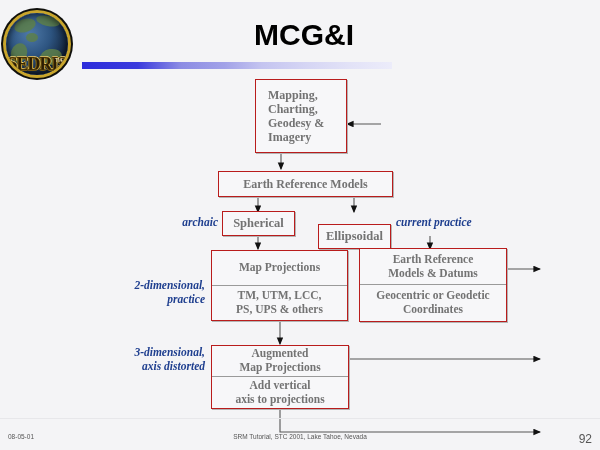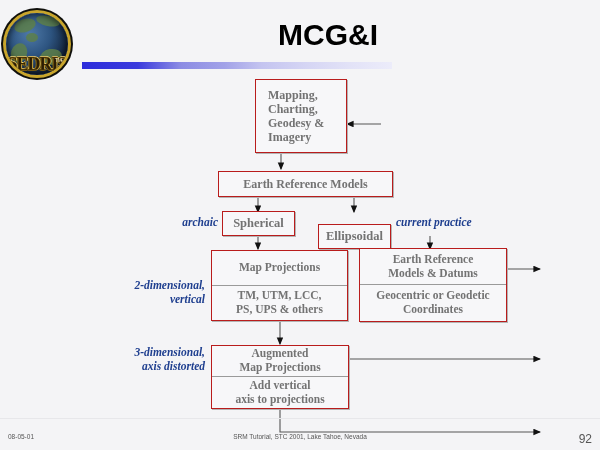--- a/index.html
+++ b/index.html
@@ -68,21 +68,21 @@
     position: absolute;
     right: 6px; bottom: 12px;
     font-size: 5px;
     color: #e7dfc5;
     font-family: "Liberation Sans", sans-serif;
   }
 
   
   .title {
     position: absolute;
-    left: 128px; top: 18px;
+    left: 104px; top: 18px;
     width: 400px;
     text-align: center;
     font-family: "Liberation Sans", sans-serif;
     font-size: 30px;
     font-weight: bold;
     color: #000000;
     letter-spacing: 0px;
   }
   .rule {
     position: absolute;
@@ -273,21 +273,21 @@
   <div class="note" style="left:168px; top:215px; width:50px; text-align:right;">
     <div>archaic</div>
   </div>
 
   <div class="note" style="left:396px; top:215px; width:110px; text-align:left;">
     <div>current practice</div>
   </div>
 
   <div class="note" style="left:95px; top:278px; width:110px; text-align:right;">
     <div>2-dimensional,</div>
-    <div>vertical</div>
+    <div>practice</div>
   </div>
 
   <div class="note" style="left:90px; top:345px; width:115px; text-align:right;">
     <div>3-dimensional,</div>
     <div>axis distorted</div>
   </div>
 
   <div class="footsep"></div>
   <div class="foot date">08-05-01</div>
   <div class="foot center">SRM Tutorial, STC 2001, Lake Tahoe, Nevada</div>

